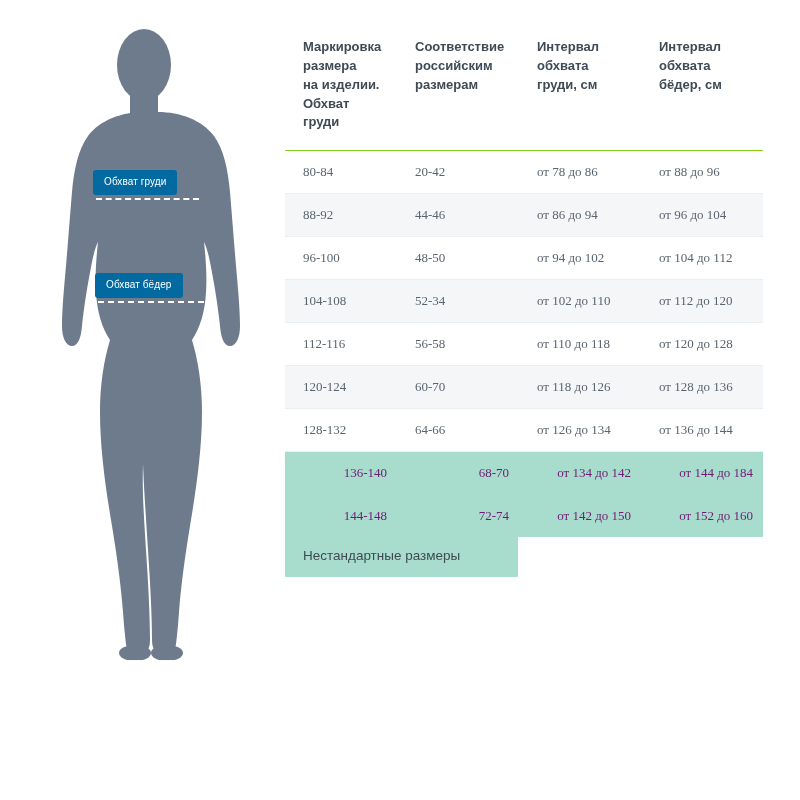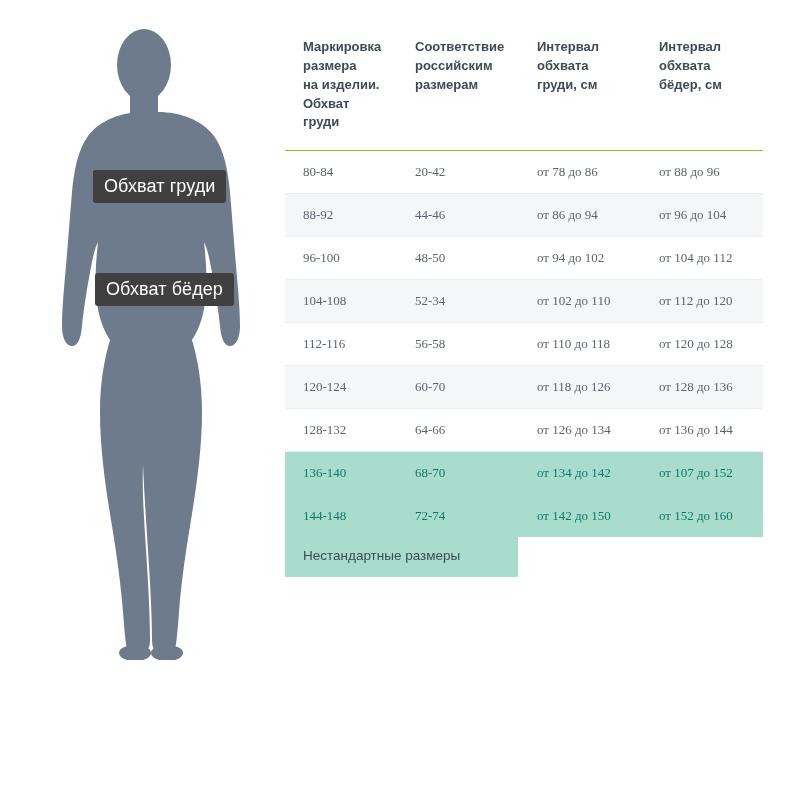--- a/index.html
+++ b/index.html
@@ -21,23 +21,23 @@
   #figure-panel {
     position: absolute;
     left: 0; top: 0;
     width: 285px;
     height: 800px;
   }
   #figure-svg { position: absolute; left: 22px; top: 20px; }
 
   .measure-label {
     position: absolute;
-    background: #404040;
+    background: #0369a1;
     color: #ffffff;
-    font-size: 18px;
+    font-size: 10px;
     line-height: 1;
     padding: 7px 11px 8px 11px;
     border-radius: 3px;
     white-space: nowrap;
     letter-spacing: 0.1px;
   }
   #label-chest { left: 93px; top: 170px; }
   #label-hips  { left: 95px; top: 273px; }
 
   .dash-line {
@@ -72,21 +72,21 @@
   #size-table td {
     padding: 13px 10px 13px 18px;
     vertical-align: middle;
     border-bottom: 1px solid #eceff1;
     color: #5a646e;
     font-size: 13px;
     white-space: nowrap;
     font-family: Liberation Serif, serif;
   }
   #size-table tr.striped td { background: #f5f6f7; }
-  #size-table tr.highlight td { background: #a8ddcd; color: #0f766e; border-bottom: 1px solid #a8ddcd; }
+  #size-table tr.highlight td { background: #a8ddcd; color: #701a75; border-bottom: 1px solid #a8ddcd; text-align: right; }
   #size-table tr.highlight.striped td { background: #a8ddcd; }
   #size-table tr:last-child td { border-bottom: none; }
 
   .col1 { width: 112px; }
   .col2 { width: 122px; }
   .col3 { width: 122px; }
   .col4 { width: 122px; }
 
   
   #nonstandard-note {
@@ -228,21 +228,21 @@
         <tr>
           <td class="col1">128-132</td>
           <td class="col2">64-66</td>
           <td class="col3">от 126 до 134</td>
           <td class="col4">от 136 до 144</td>
         </tr>
         <tr class="striped highlight">
           <td class="col1">136-140</td>
           <td class="col2">68-70</td>
           <td class="col3">от 134 до 142</td>
-          <td class="col4">от 107 до 152</td>
+          <td class="col4">от 144 до 184</td>
         </tr>
         <tr class="highlight">
           <td class="col1">144-148</td>
           <td class="col2">72-74</td>
           <td class="col3">от 142 до 150</td>
           <td class="col4">от 152 до 160</td>
         </tr>
       </tbody>
   </table>
 

